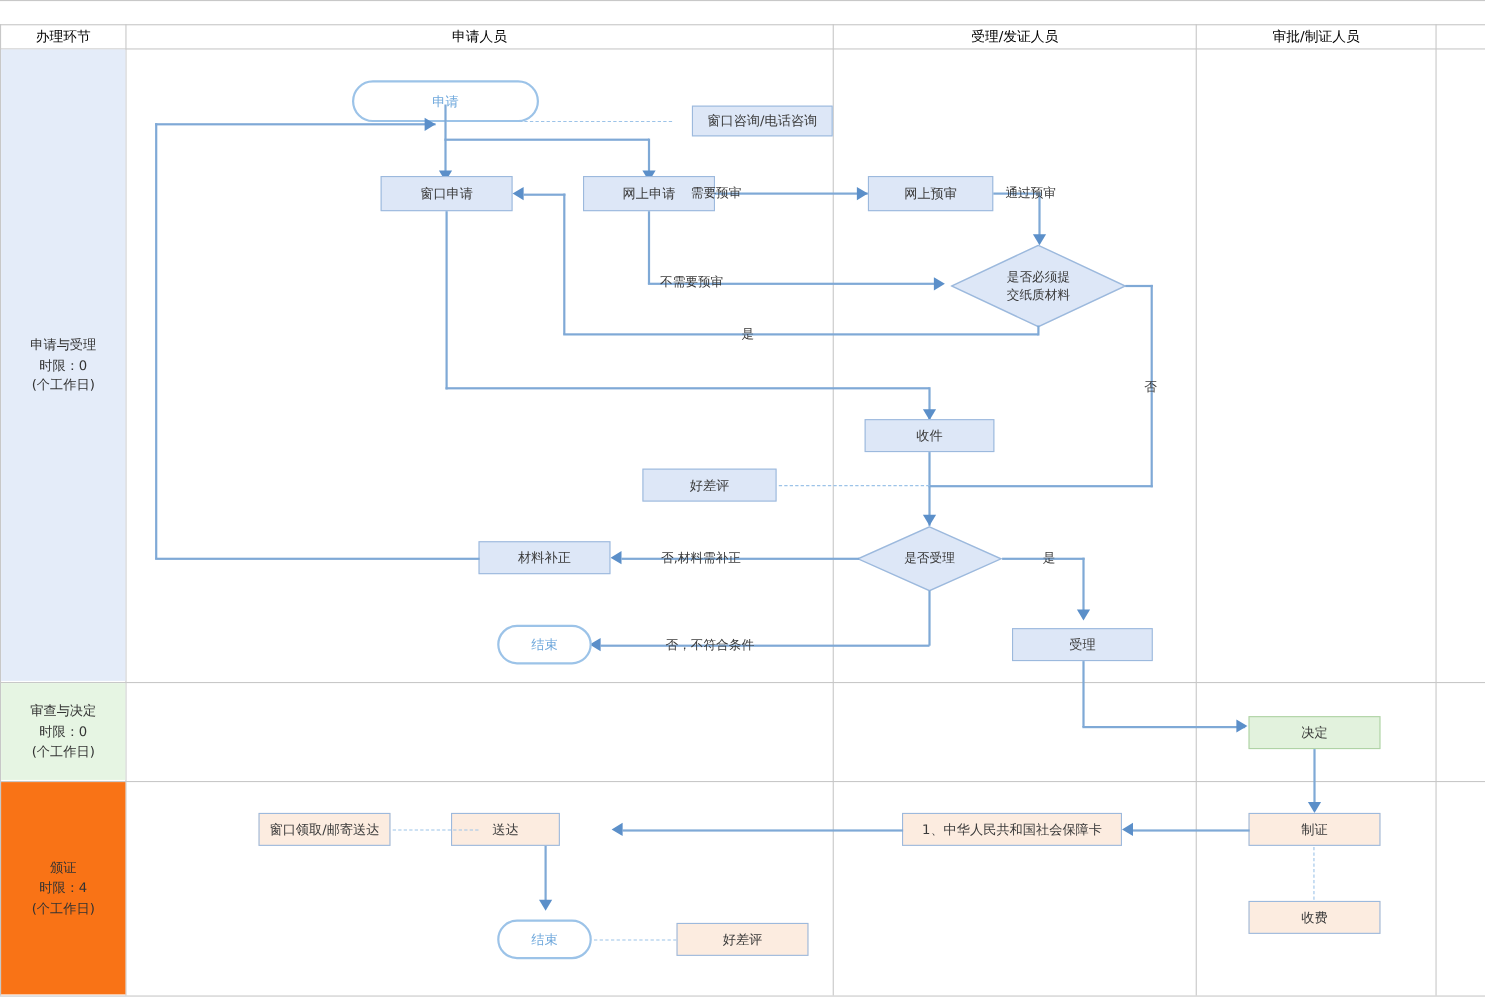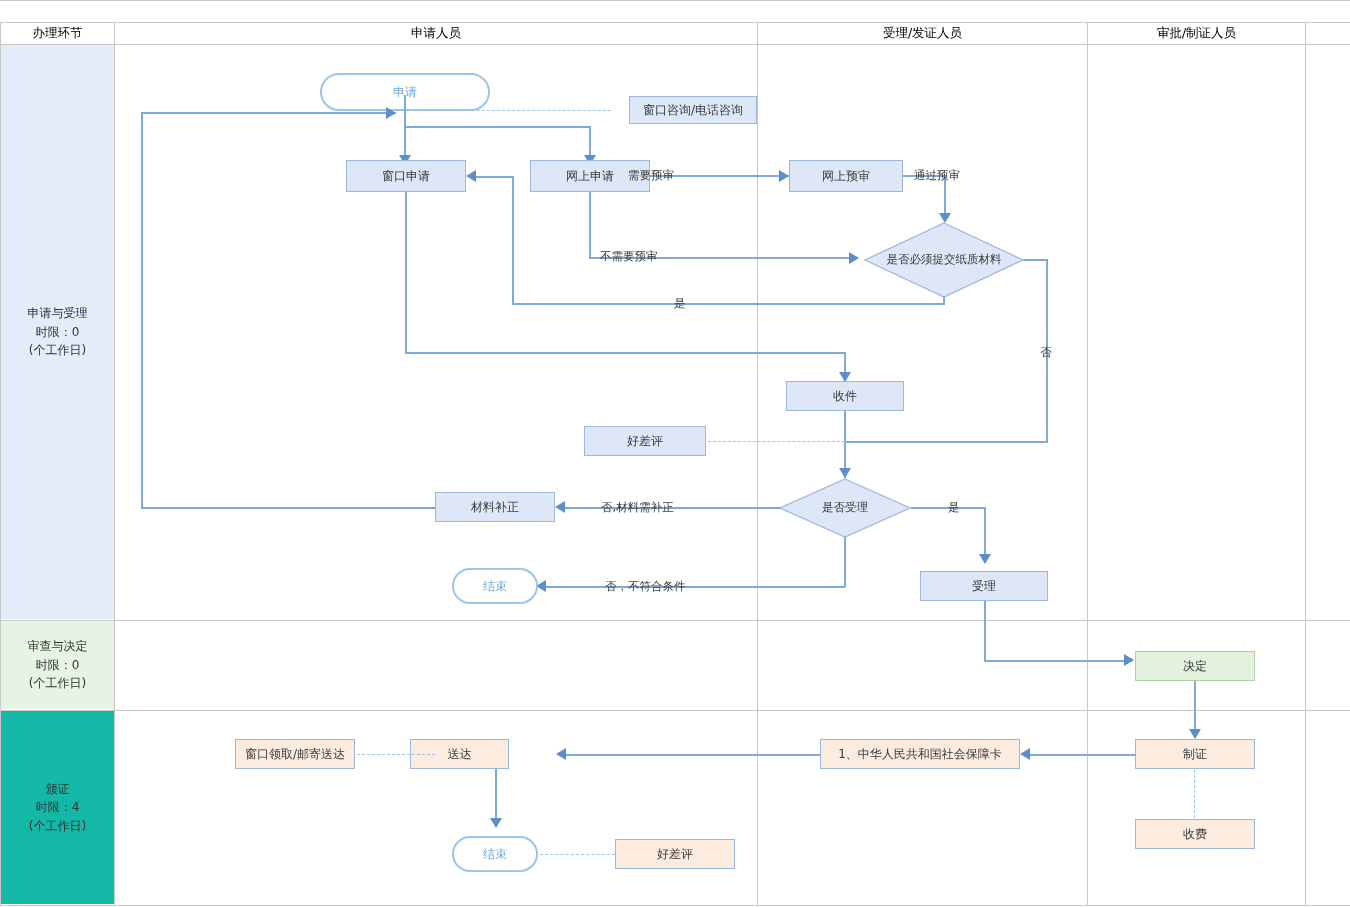--- a/index.html
+++ b/index.html
@@ -27,21 +27,21 @@
     justify-content:center;text-align:center;font-size:12px;line-height:1.35;
     border:1px solid #9cb9dd;color:#3a3a3a;}
   .node.blue{background:#dde7f7;border-color:#9cb9dd;}
   .node.green{background:#e2f2dd;border-color:#b0d3a6;}
   .node.peach{background:#fcece0;border-color:#9cb9dd;}
   .node.term{border:2px solid #9cc3e8;border-radius:22px;background:#fff;color:#6fa8dc;}
 
   .diamond{position:absolute;}
   .diamond svg{display:block;}
   .diamond .dtext{position:absolute;left:0;top:0;width:100%;height:100%;
-    display:flex;flex-direction:row;align-items:center;justify-content:center;
+    display:flex;flex-direction:column;align-items:center;justify-content:center;
     font-size:11.5px;color:#3a3a3a;line-height:1.5;text-align:center;}
 
   .edge{position:absolute;background:#7fa9d6;}
   .eh{height:1.6px;}
   .ev{width:1.6px;}
   .dash-h{position:absolute;height:0;border-top:1.8px dashed #9cc3e8;}
   .dash-v{position:absolute;width:0;border-left:1.8px dashed #9cc3e8;}
 
   .arrow{position:absolute;width:0;height:0;}
   .ar-r{border-top:6px solid transparent;border-bottom:6px solid transparent;border-left:10px solid #5b8fc9;}
@@ -85,21 +85,21 @@
   </div>
 
   <div class="stage-cell" style="top:621px;height:88px;width:113px;background:#e6f5e3;">
     <div>
       <span>审查与决定</span>
       <span>时限：0</span>
       <span>(个工作日)</span>
     </div>
   </div>
 
-  <div class="stage-cell" style="top:711px;height:193px;width:113px;background:#14b8a6;">
+  <div class="stage-cell" style="top:711px;height:193px;width:113px;background:#f97316;">
     <div>
       <span>颁证</span>
       <span>时限：4</span>
       <span>(个工作日)</span>
     </div>
   </div>
 
   <div class="node term" style="left:320px;top:57px;width:170px;height:38px;margin-top:16px;">申请</div>
 
   <div class="edge ev" style="left:404px;top:95px;height:68px;"></div>

